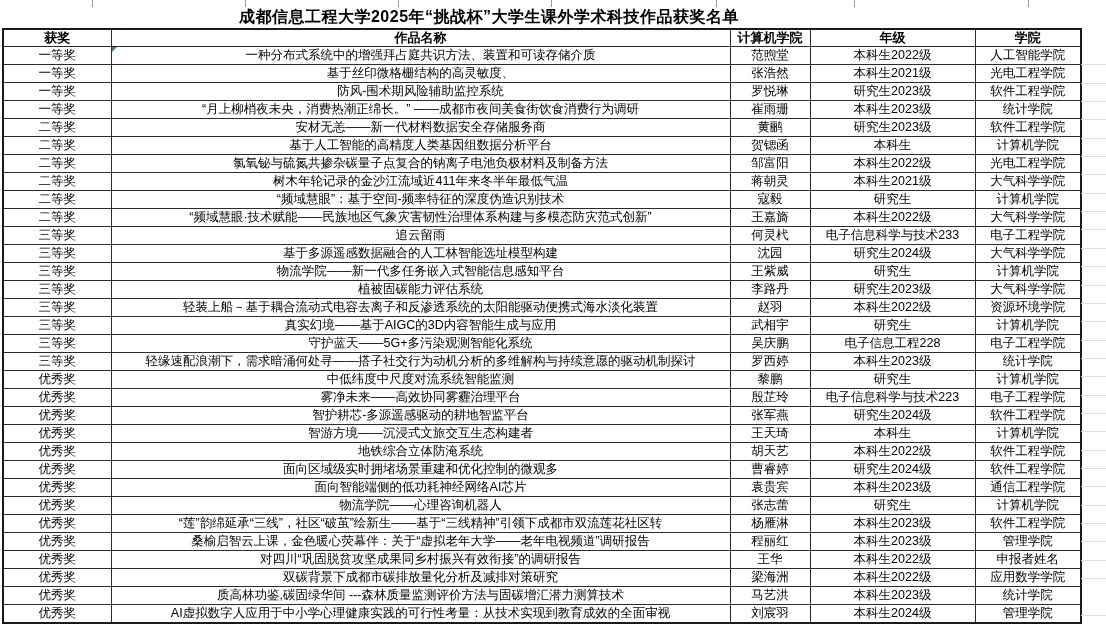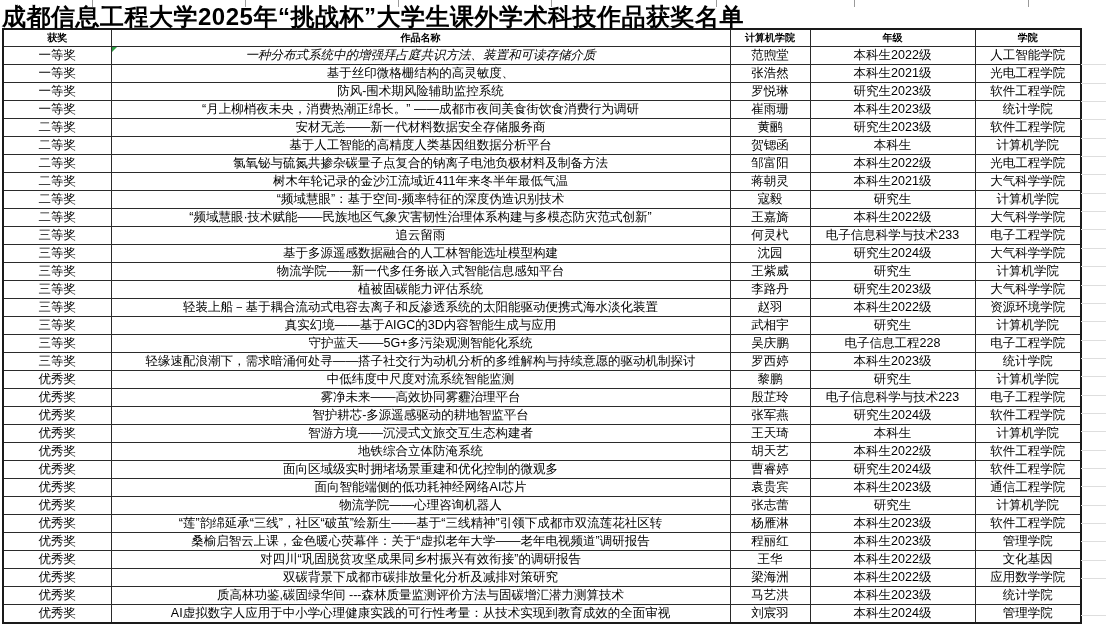--- a/index.html
+++ b/index.html
@@ -20,54 +20,54 @@
     top: 0;
     width: 1px;
     height: 7px;
     background: #9a9a9a;
   }
   .title-row {
     width: 974px;
     margin: 5px 0 0 2px;
     height: 23px;
     line-height: 23px;
-    text-align: left;
+    text-align: center;
     font-weight: bold;
-    font-size: 24px;
+    font-size: 16px;
     letter-spacing: 0.5px;
     white-space: nowrap;
   }
   table.awards {
     border-collapse: collapse;
     table-layout: fixed;
     margin-left: 2px;
     width: 1078px;
     border: 2px solid #1a1a1a;
   }
   table.awards th, table.awards td {
     border: 1px solid #2b2b2b;
     text-align: center;
     vertical-align: middle;
     overflow: hidden;
     white-space: nowrap;
     padding: 0 2px;
   }
   table.awards th {
-    font-size: 10px;
+    font-size: 13px;
     font-weight: bold;
     height: 17px;
     line-height: 16px;
     margin-left: 48px;
   }
   table.awards td {
     font-size: 12.5px;
     height: 17.35px;
     line-height: 17px;
   }
-  td.flag-corner { position: relative; font-style: italic; }
+  td.flag-corner { position: relative; }
   td.flag-corner::before {
     content: "";
     position: absolute;
     left: 0; top: 0;
     width: 0; height: 0;
     border-top: 5px solid var(--flag-green, #2f9e44);
     border-right: 5px solid transparent;
   }
   .right-gutter {
     position: absolute;
@@ -312,21 +312,21 @@
           <td>桑榆启智云上课，金色暖心荧幕伴：关于“虚拟老年大学——老年电视频道”调研报告</td>
           <td>程丽红</td>
           <td>本科生2023级</td>
           <td>管理学院</td>
         </tr>
         <tr>
           <td>优秀奖</td>
           <td>对四川“巩固脱贫攻坚成果同乡村振兴有效衔接”的调研报告</td>
           <td>王华</td>
           <td>本科生2022级</td>
-          <td>文化基因</td>
+          <td>申报者姓名</td>
         </tr>
         <tr>
           <td>优秀奖</td>
           <td>双碳背景下成都市碳排放量化分析及减排对策研究</td>
           <td>梁海洲</td>
           <td>本科生2022级</td>
           <td>应用数学学院</td>
         </tr>
         <tr>
           <td>优秀奖</td>

